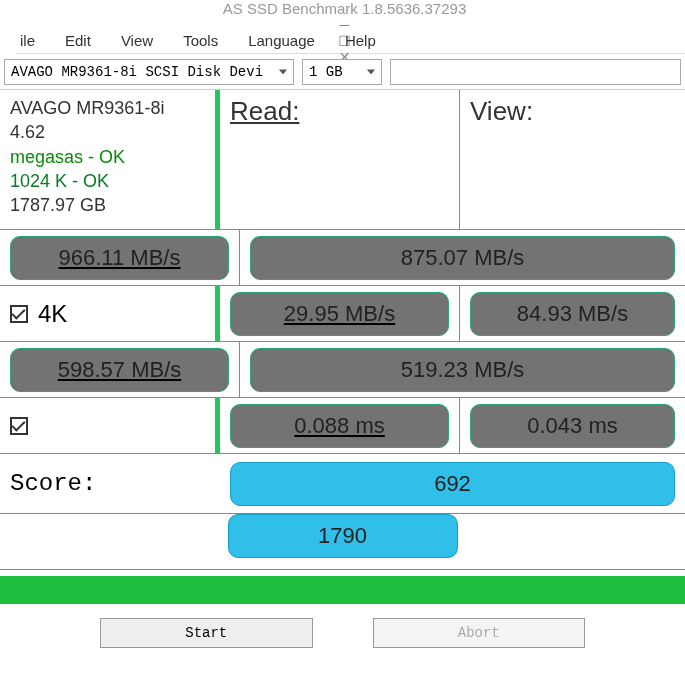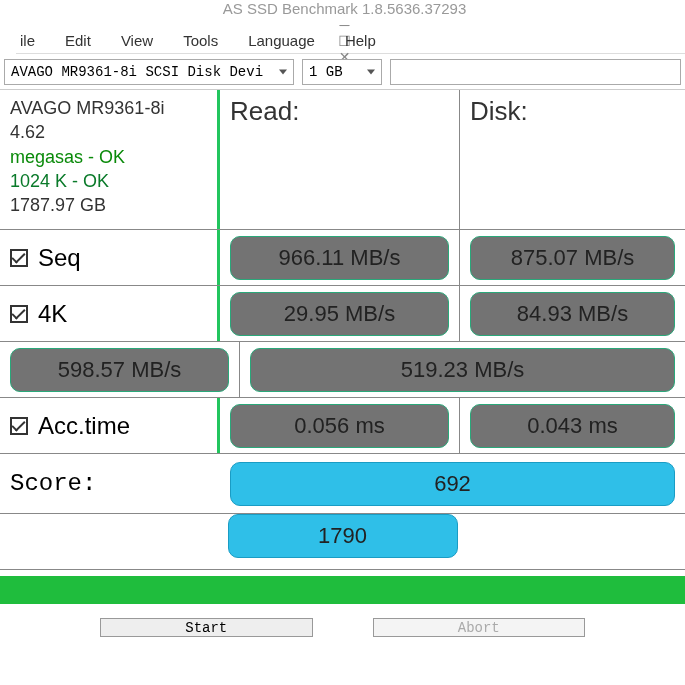--- a/index.html
+++ b/index.html
@@ -14,22 +14,22 @@
 
 .toolbar { height: 36px; display: flex; align-items: flex-end; padding: 4px 4px; gap: 8px; border-bottom: 1px solid #ccc; }
 .select { border: 1px solid #aaa; background: #fff; height: 26px; display: flex; align-items: center; padding: 0 6px; font-family: 'Courier New', monospace; font-size: 14px; position: relative; }
 .select::after { content: ''; position: absolute; right: 6px; top: 50%; width: 0; height: 0; border-left: 4px solid transparent; border-right: 4px solid transparent; border-top: 5px solid #555; transform: translateY(-50%); }
 .select-device { width: 290px; padding-right: 20px; }
 .select-size { width: 80px; padding-right: 20px; }
 .textbox { border: 1px solid #aaa; height: 26px; flex: 1; }
 
 .grid { width: 100%; }
 .row { display: flex; border-bottom: 1px solid #888; }
-.cell-label { width: 220px; padding: 6px 10px; border-right: 3px solid #22c55e; display: flex; align-items: center; }
-.cell-read { width: 240px; padding: 6px 10px; border-right: 1px solid #888; display: flex; align-items: center; justify-content: center; }
+.cell-label { width: 220px; padding: 6px 10px; border-right: 5px solid #22c55e; display: flex; align-items: center; }
+.cell-read { width: 240px; padding: 6px 10px; border-right: 1px solid #888; display: flex; align-items: center; justify-content: center; text-decoration: underline; }
 .cell-write { flex: 1; padding: 6px 10px; display: flex; align-items: center; justify-content: flex-end; }
 
 .hdr { height: 140px; }
 .hdr .cell-label { flex-direction: column; align-items: flex-start; justify-content: flex-start; font-size: 18px; color: #333; line-height: 1.35; }
 .hdr .cell-read, .hdr .cell-write { align-items: flex-start; justify-content: flex-start; font-size: 26px; color: #333; }
 .ok { color: #0a8a0a; }
 .ok2 { color: #0a7a2a; }
 
 .test-row { height: 56px; }
 .test-row .cell-label { font-size: 24px; }
@@ -43,21 +43,21 @@
 .score-row { height: 60px; }
 .score-row .cell-label { font-size: 24px; border-right: none; font-family: Liberation Mono, monospace; }
 .score-row .cell-read, .score-row .cell-write { border-right: none; }
 
 .total-row { height: 56px; justify-content: center; display: flex; border-bottom: 1px solid #888; }
 .total-pill { width: 230px; }
 
 .greenbar { height: 28px; background: #1fbd3d; width: 100%; margin-top: 6px; }
 
 .buttons { margin-top: 14px; display: flex; gap: 60px; padding: 0 100px; }
-.btn { flex: 1; height: 19px; border: 1px solid #999; background: #eee; font-family: 'Courier New', monospace; font-size: 14px; display: flex; align-items: center; justify-content: center; }
+.btn { flex: 1; height: 30px; border: 1px solid #999; background: #eee; font-family: 'Courier New', monospace; font-size: 14px; display: flex; align-items: center; justify-content: center; }
 .btn.disabled { color: #aaa; background: #f4f4f4; }
 </style>
 </head>
 <body>
 
 <div class="titlebar">
   <span>AS SSD Benchmark 1.8.5636.37293</span>
   <div class="titlebar-spacer"></div>
   <div class="win-btn">─</div>
   <div class="win-btn">☐</div>
@@ -87,28 +87,24 @@
 
   <div class="row hdr">
     <div class="cell-label">
       <div>AVAGO MR9361-8i</div>
       <div>4.62</div>
       <div class="ok">megasas - OK</div>
       <div class="ok2">1024 K - OK</div>
       <div>1787.97 GB</div>
     </div>
     <div class="cell-read">Read:</div>
-    <div class="cell-write">Disk:</div>
+    <div class="cell-write">View:</div>
   </div>
 
   <div class="row test-row">
-    <div class="cell-label">
-        <span class="check"></span>
-        <span>Seq</span>
-      </div>
     <div class="cell-read">
         <div class="pill pill-green">966.11 MB/s</div>
       </div>
     <div class="cell-write">
         <div class="pill pill-green">875.07 MB/s</div>
       </div>
   </div>
 
   <div class="row test-row">
     <div class="cell-label">
@@ -128,24 +124,23 @@
         <div class="pill pill-green">598.57 MB/s</div>
       </div>
     <div class="cell-write">
         <div class="pill pill-green">519.23 MB/s</div>
       </div>
   </div>
 
   <div class="row test-row">
     <div class="cell-label">
         <span class="check"></span>
-        <span>Acc.time</span>
       </div>
     <div class="cell-read">
-        <div class="pill pill-green">0.056 ms</div>
+        <div class="pill pill-green">0.088 ms</div>
       </div>
     <div class="cell-write">
         <div class="pill pill-green">0.043 ms</div>
       </div>
   </div>
 
   <div class="row score-row">
     <div class="cell-label">Score:</div>
     <div class="cell-write">
         <div class="pill pill-blue">692</div>

